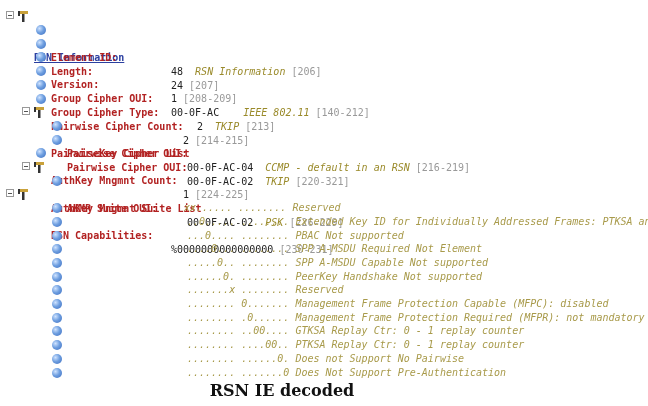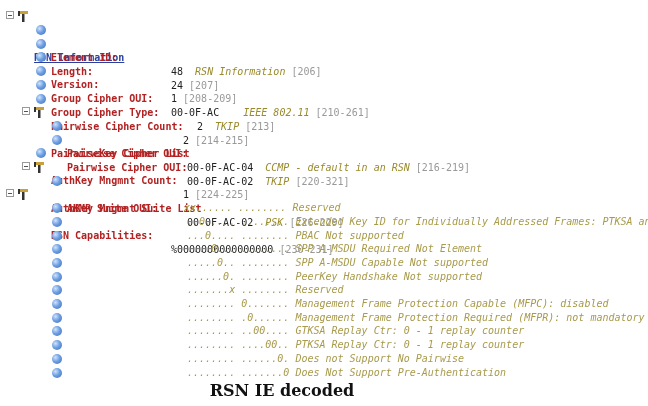--- a/index.html
+++ b/index.html
@@ -48,21 +48,21 @@
     <span class="val" style="left:171px;"><span>24</span> <span class="range">[207]</span></span>
   </div>
   <div class="row" style="top:41.4px;">
     <span class="leaf-icon" style="left:36px;"></span>
     <span class="label" style="left:51px;">Version:</span>
     <span class="val" style="left:171px;"><span>1</span> <span class="range">[208-209]</span></span>
   </div>
   <div class="row" style="top:55.1px;">
     <span class="leaf-icon" style="left:36px;"></span>
     <span class="label" style="left:51px;">Group Cipher OUI:</span>
-    <span class="val" style="left:171px;"><span>00-0F-AC</span>    <span class="desc">IEEE 802.11</span> <span class="range">[210-261]</span></span>
+    <span class="val" style="left:171px;"><span>00-0F-AC</span>    <span class="desc">IEEE 802.11</span> <span class="range">[140-212]</span></span>
   </div>
   <div class="row" style="top:68.8px;">
     <span class="leaf-icon" style="left:36px;"></span>
     <span class="label" style="left:51px;">Group Cipher Type:</span>
     <span class="val" style="left:171px;padding-left:26px;"><span>2</span>  <span class="desc">TKIP</span> <span class="range">[213]</span></span>
   </div>
   <div class="row" style="top:82.5px;">
     <span class="leaf-icon" style="left:36px;"></span>
     <span class="label" style="left:51px;">Pairwise Cipher Count:</span>
     <span class="val" style="left:183px;"><span>2</span> <span class="range">[214-215]</span></span>

